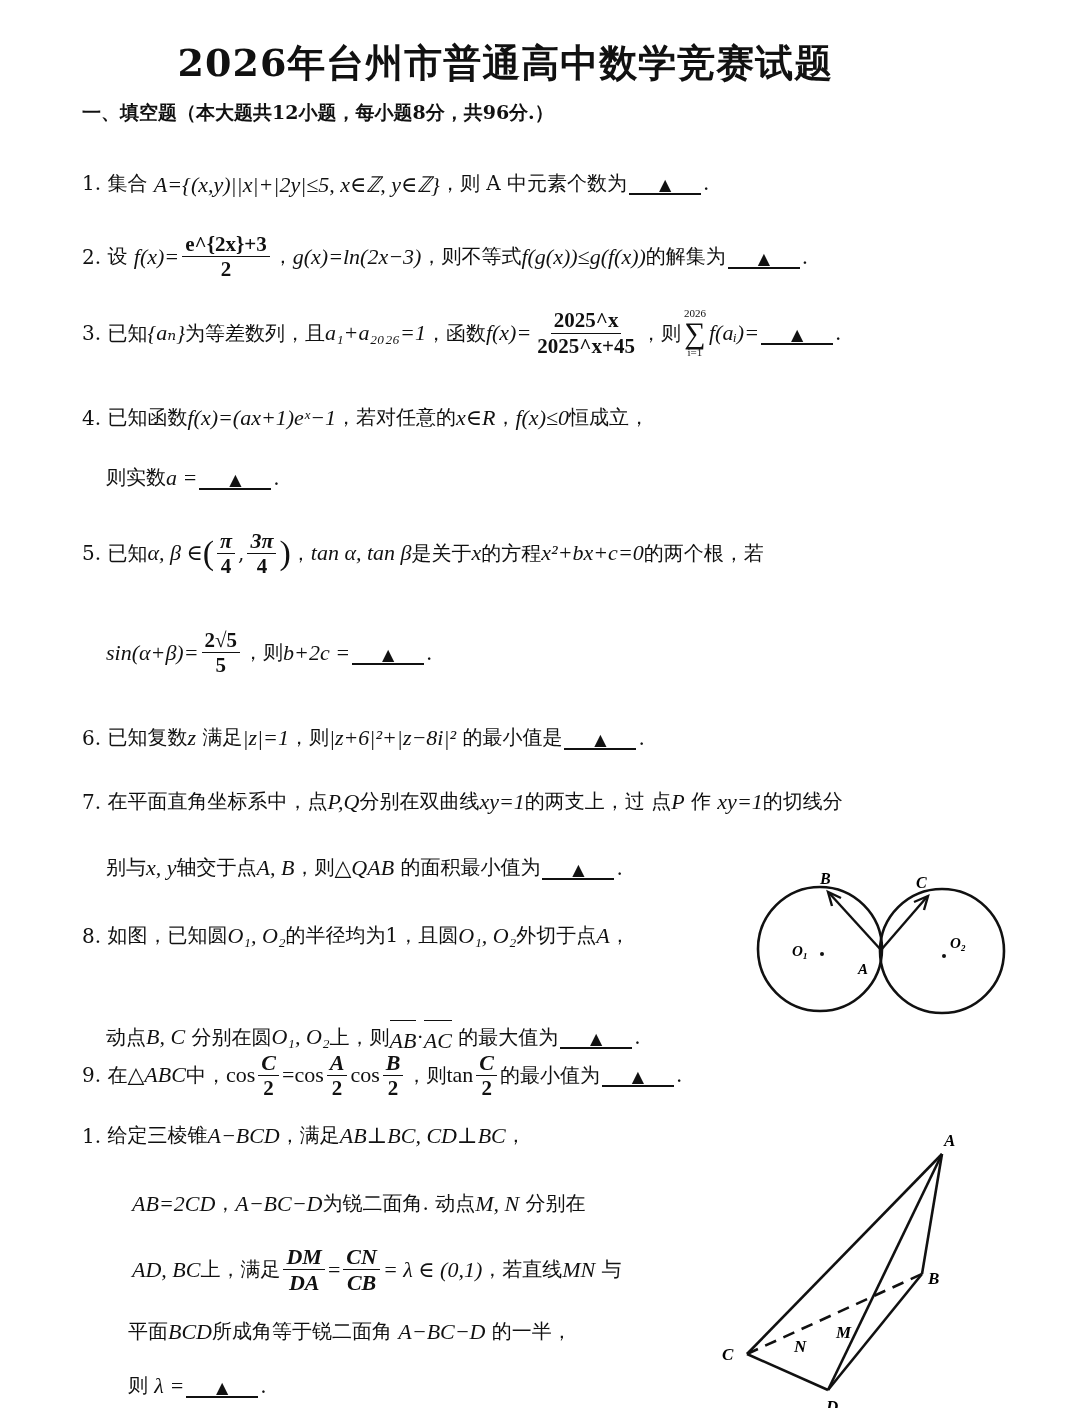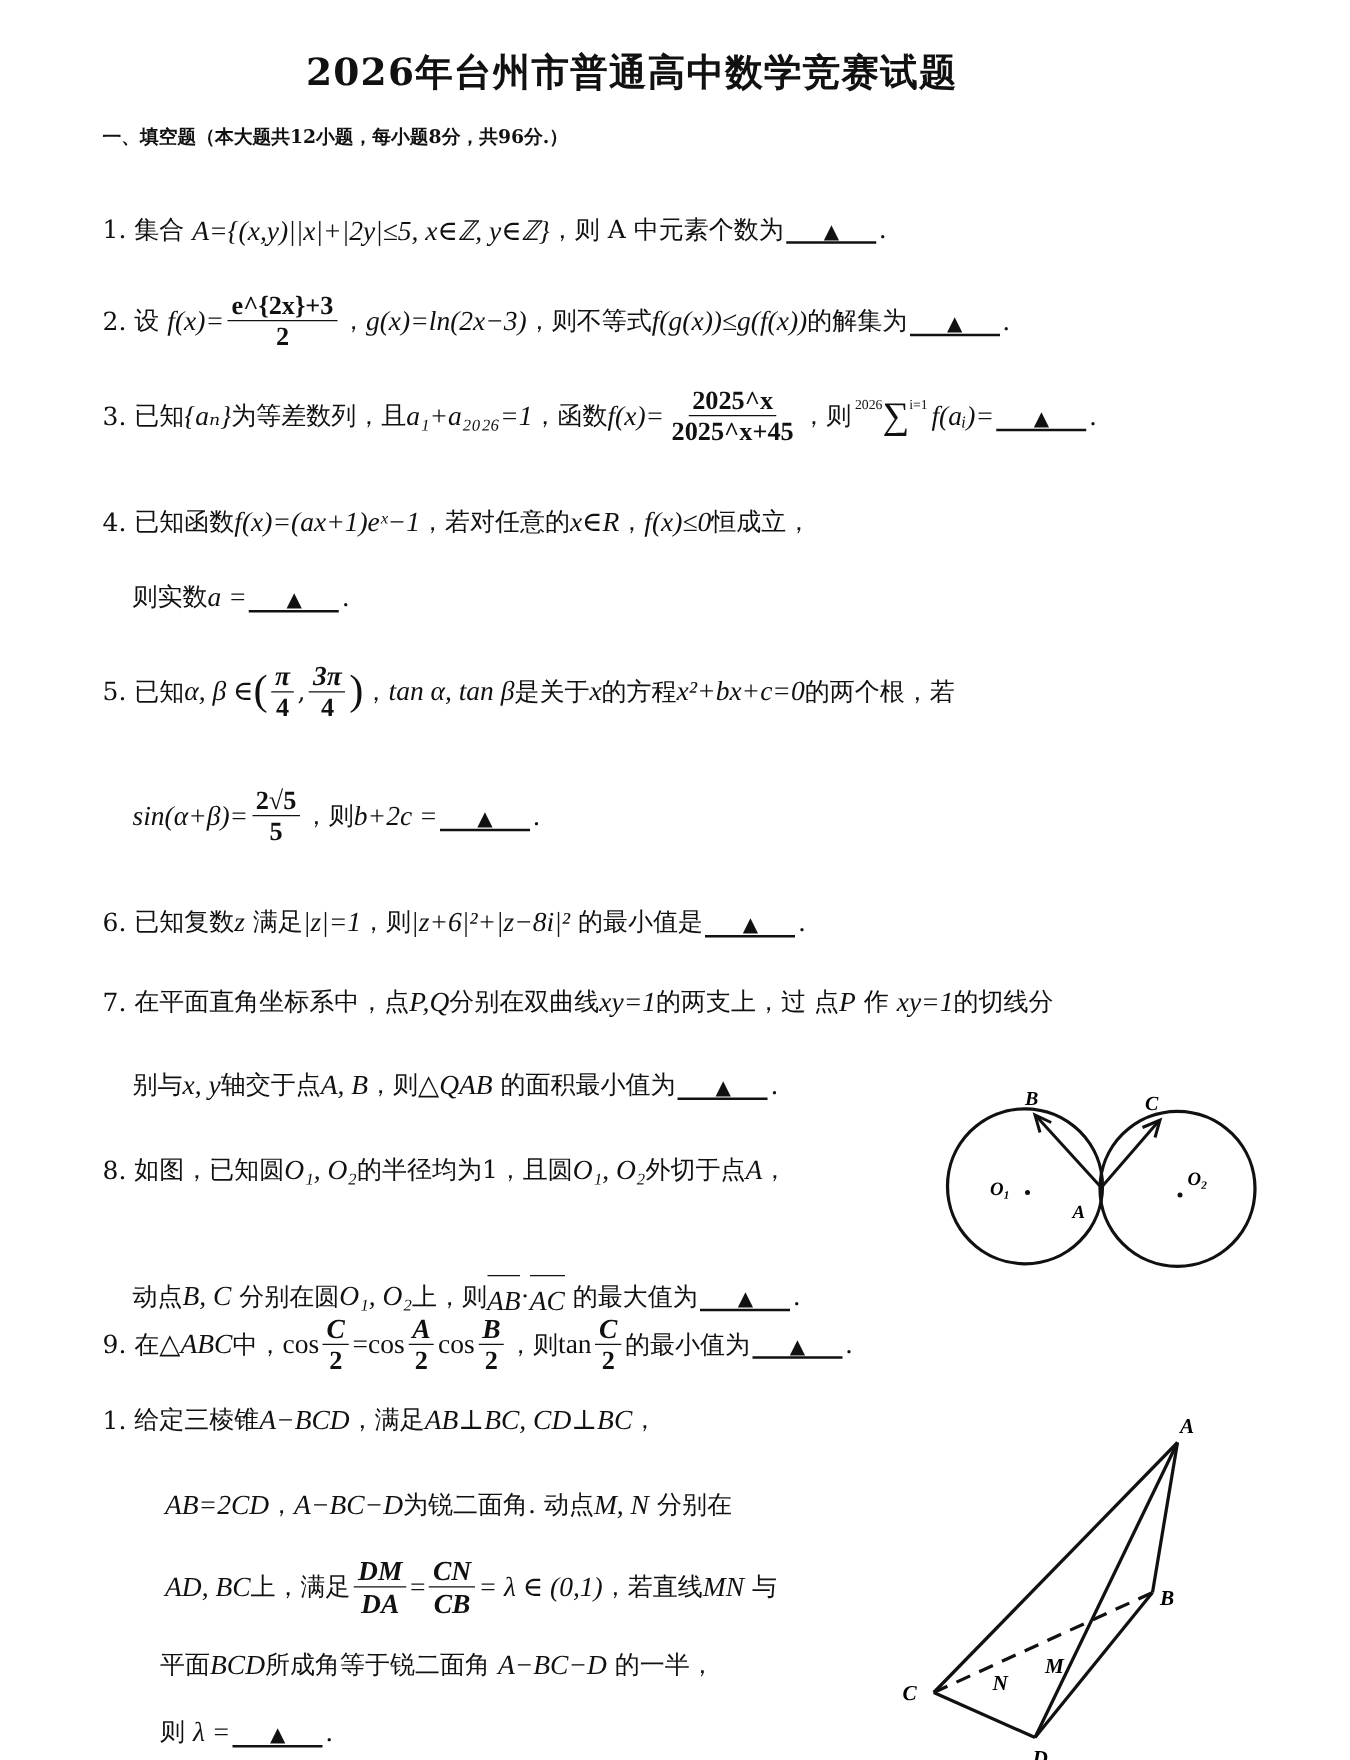--- a/index.html
+++ b/index.html
@@ -1,28 +1,28 @@
 <!DOCTYPE html>
 <html><head>
 <meta charset="utf-8">
 <style>
   html, body { margin:0; padding:0; background:#ffffff; }
   body { width:1080px; height:1408px; position:relative; overflow:hidden; color:#111; font-family:"DejaVu Serif","Liberation Serif",serif; }
-  .title { position:absolute; top:38px; left:0; width:1011px; text-align:center; font-size:30px; font-weight:bold; letter-spacing:1px; }
-  .section { position:absolute; top:100px; left:82px; font-size:15px; font-weight:bold; }
+  .title { position:absolute; top:38px; left:0; width:1011px; text-align:center; font-size:38px; font-weight:bold; letter-spacing:1px; }
+  .section { position:absolute; top:100px; left:82px; font-size:19px; font-weight:bold; }
   .line { position:absolute; left:82px; font-size:20px; white-space:nowrap; display:flex; align-items:center; }
   .indent { left:106px;align-items:center; }
   .m { font-family:"Liberation Serif","DejaVu Serif",serif; font-style:italic; font-size:22px; }
   .r { font-family:"Liberation Serif","DejaVu Serif",serif; font-size:22px; }
   .frac { display:inline-flex; flex-direction:column; align-items:center; vertical-align:middle; margin:0 3px; font-family:"Liberation Serif",serif; font-size:21px; line-height:1.15;font-weight:bold; }
   .frac .num { border-bottom:1.6px solid #111; padding:0 3px; }
   .frac .den { padding:0 3px; }
   .blank { display:inline-block; width:72px; border-bottom:2px solid #111; text-align:center; margin:0 2px; position:relative; height:22px; }
   .blank .tri { font-size:16px; line-height:22px; }
-  .sum { display:inline-flex; flex-direction:row; font-family:"Liberation Serif",serif; margin:0 3px; }
+  .sum { display:inline-flex; flex-direction:column; align-items:center; font-family:"Liberation Serif",serif; margin:0 3px; }
   .sum .lim { font-size:11px; line-height:11px; }
   .sum .sig { font-size:30px; line-height:28px; }
   .big { font-size:34px; font-family:"Liberation Serif",serif; font-weight:200; }
   .vec { border-top:1.6px solid #111; padding-top:7px; }
   svg text { font-family:"Liberation Serif",serif; font-style:italic; font-weight:bold; }
 </style>
 </head>
 <body>
 
 <div class="title">2026年台州市普通高中数学竞赛试题</div>

